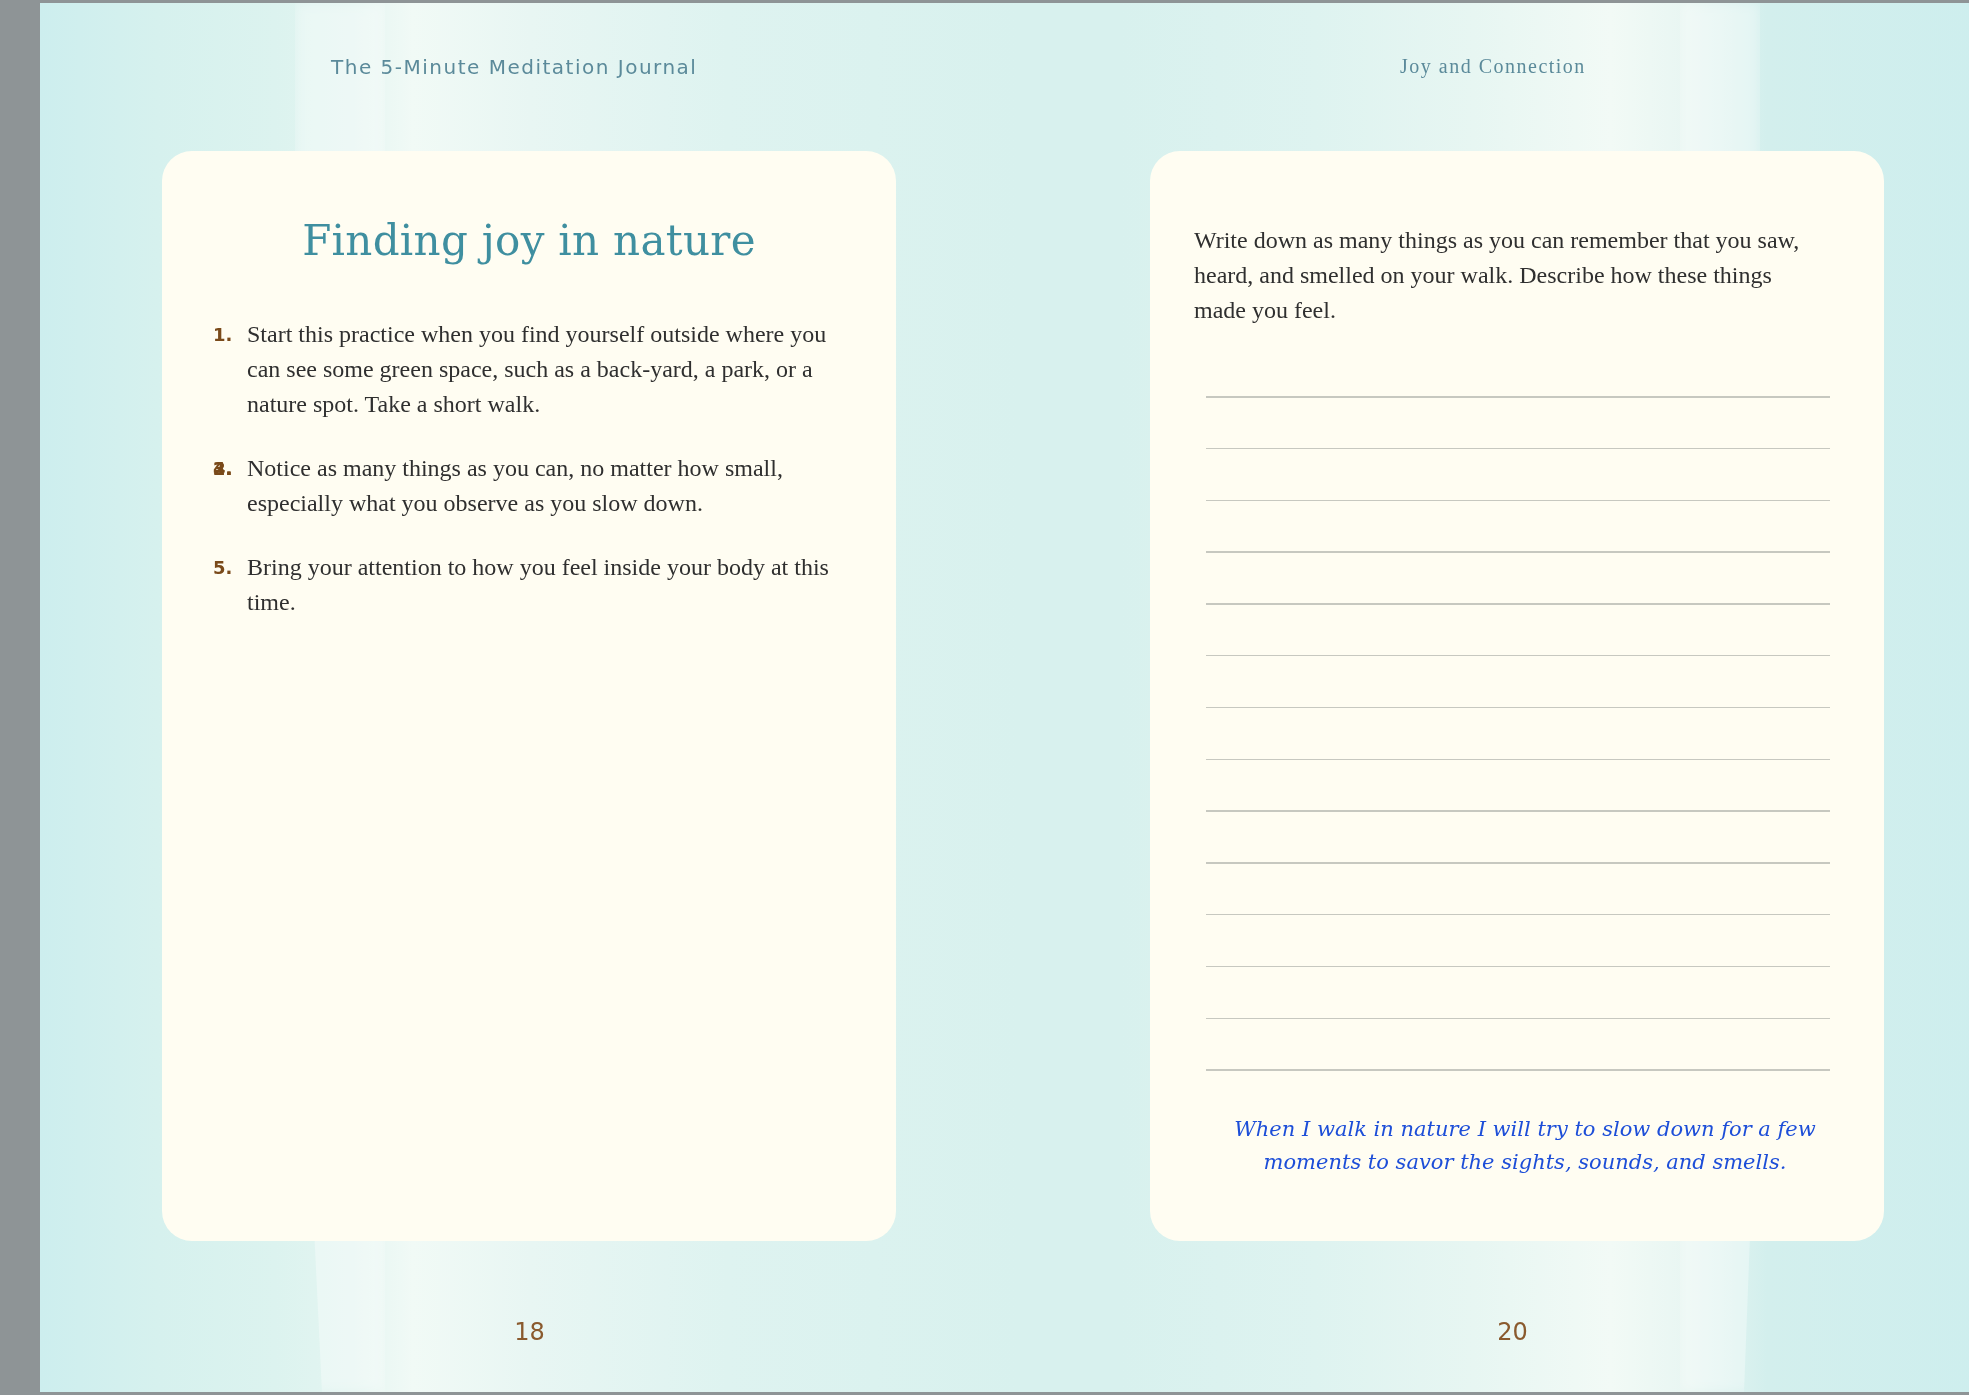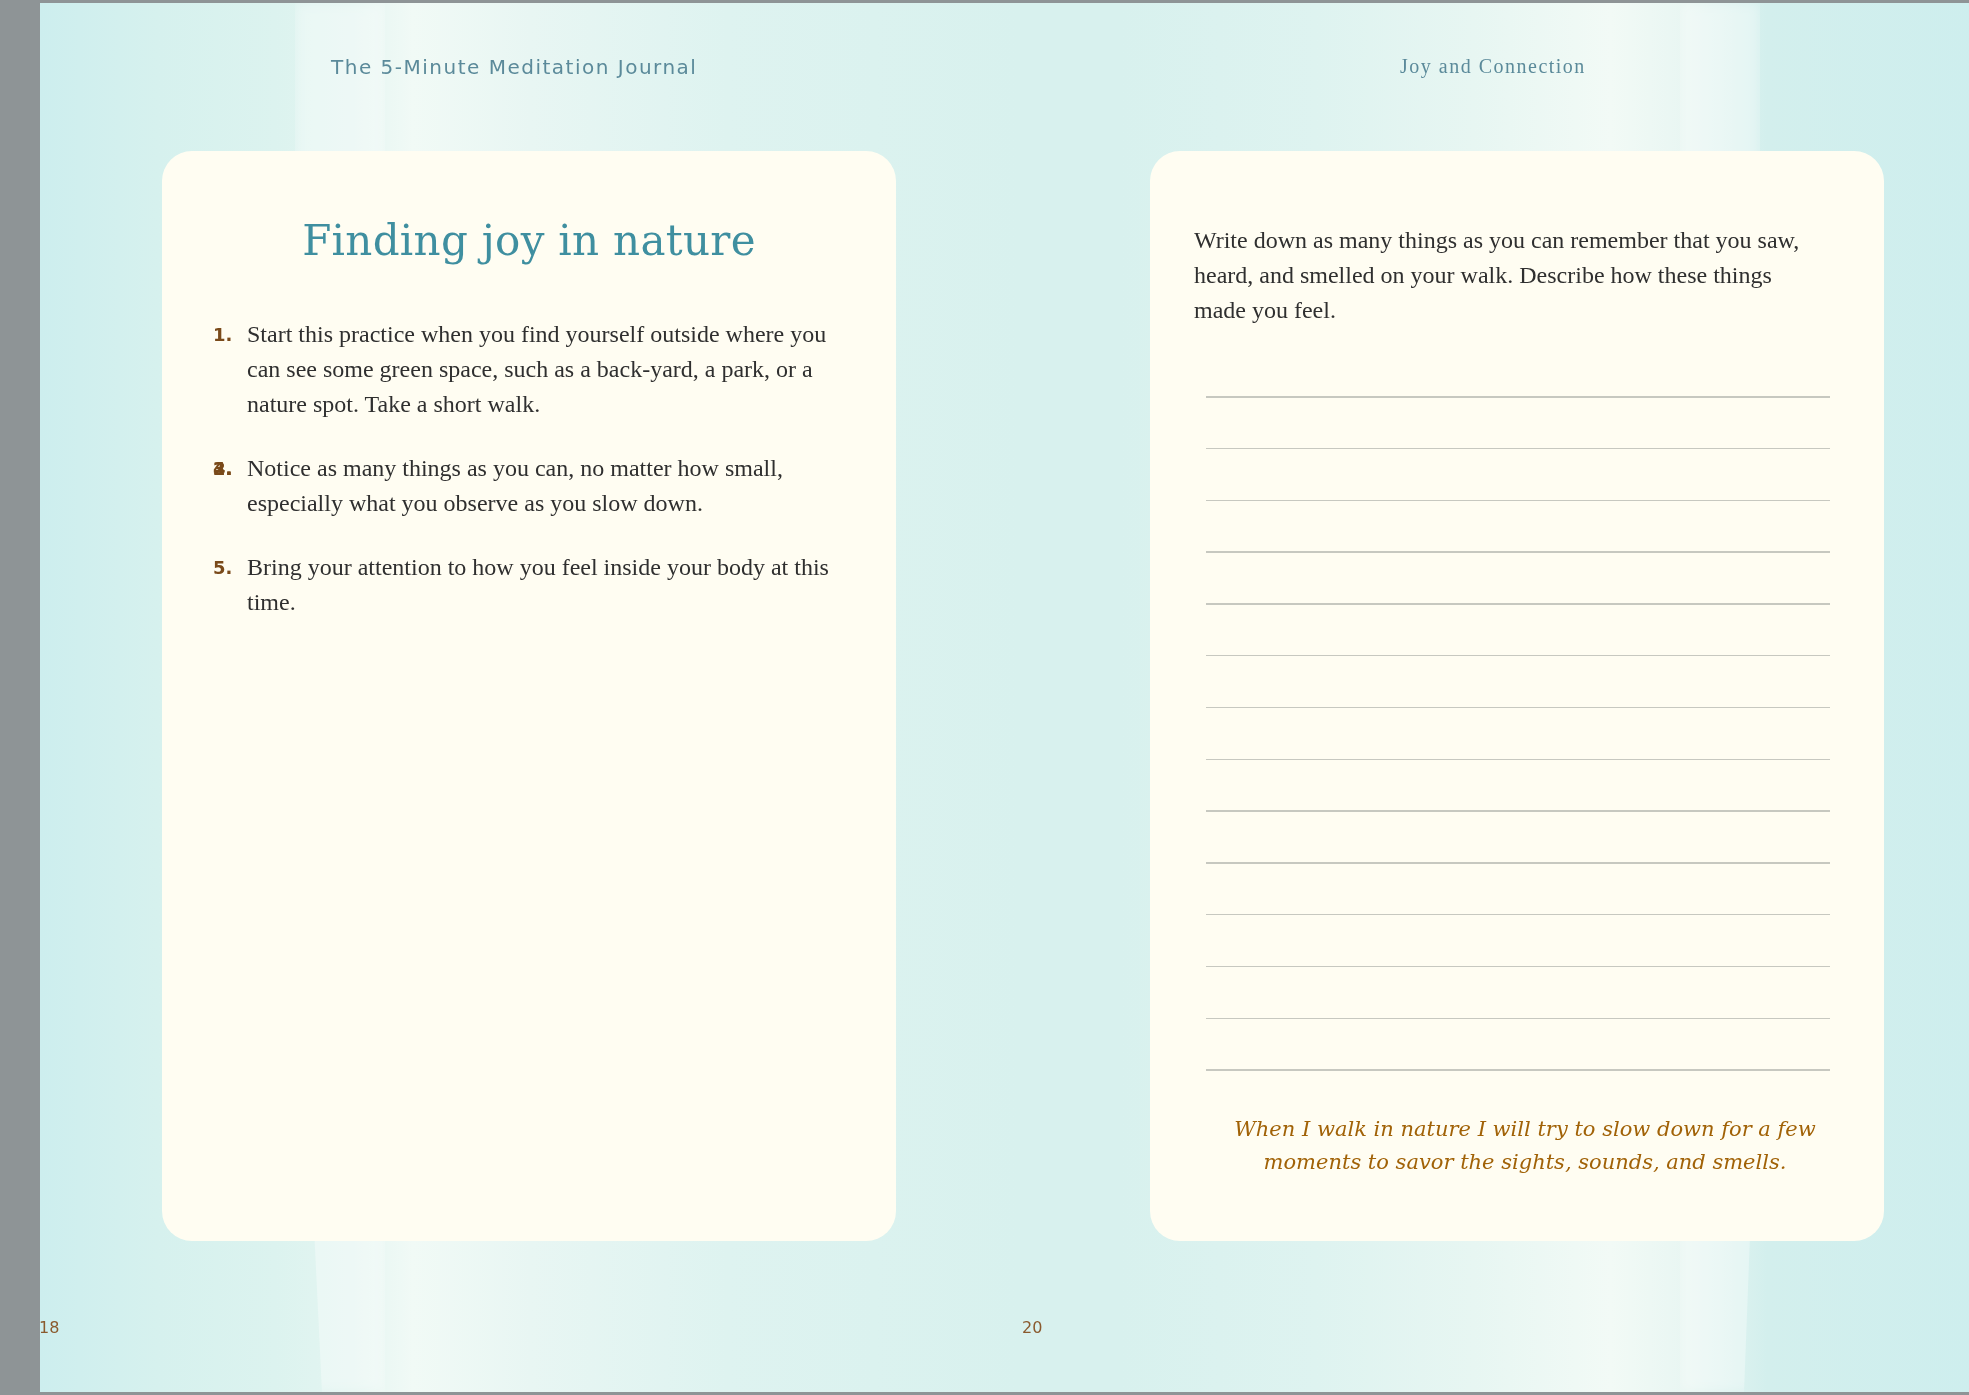--- a/index.html
+++ b/index.html
@@ -121,29 +121,30 @@
     .affirmation {
       position: absolute;
       top: 962px;
       left: 56px;
       right: 40px;
       text-align: center;
       font-family: "DejaVu Serif", "Liberation Serif", serif;
       font-style: italic;
       font-size: 21px;
       line-height: 33px;
-      color: #a16207;
+      color: #1d4ed8;
     }
 
     .page-number {
       position: absolute;
       top: 1315px;
       width: 100%;
+      text-align: center;
       font-family: "DejaVu Sans", "Liberation Sans", sans-serif;
-      font-size: 16px;
+      font-size: 24px;
       color: #8a5a2e;
     }
     .page.left .page-number { left: -1px; }
     .page.right .page-number { left: 0; }
   </style>
 </head>
 <body>
 
 <div class="spread">
   <div class="wash w1"></div>

